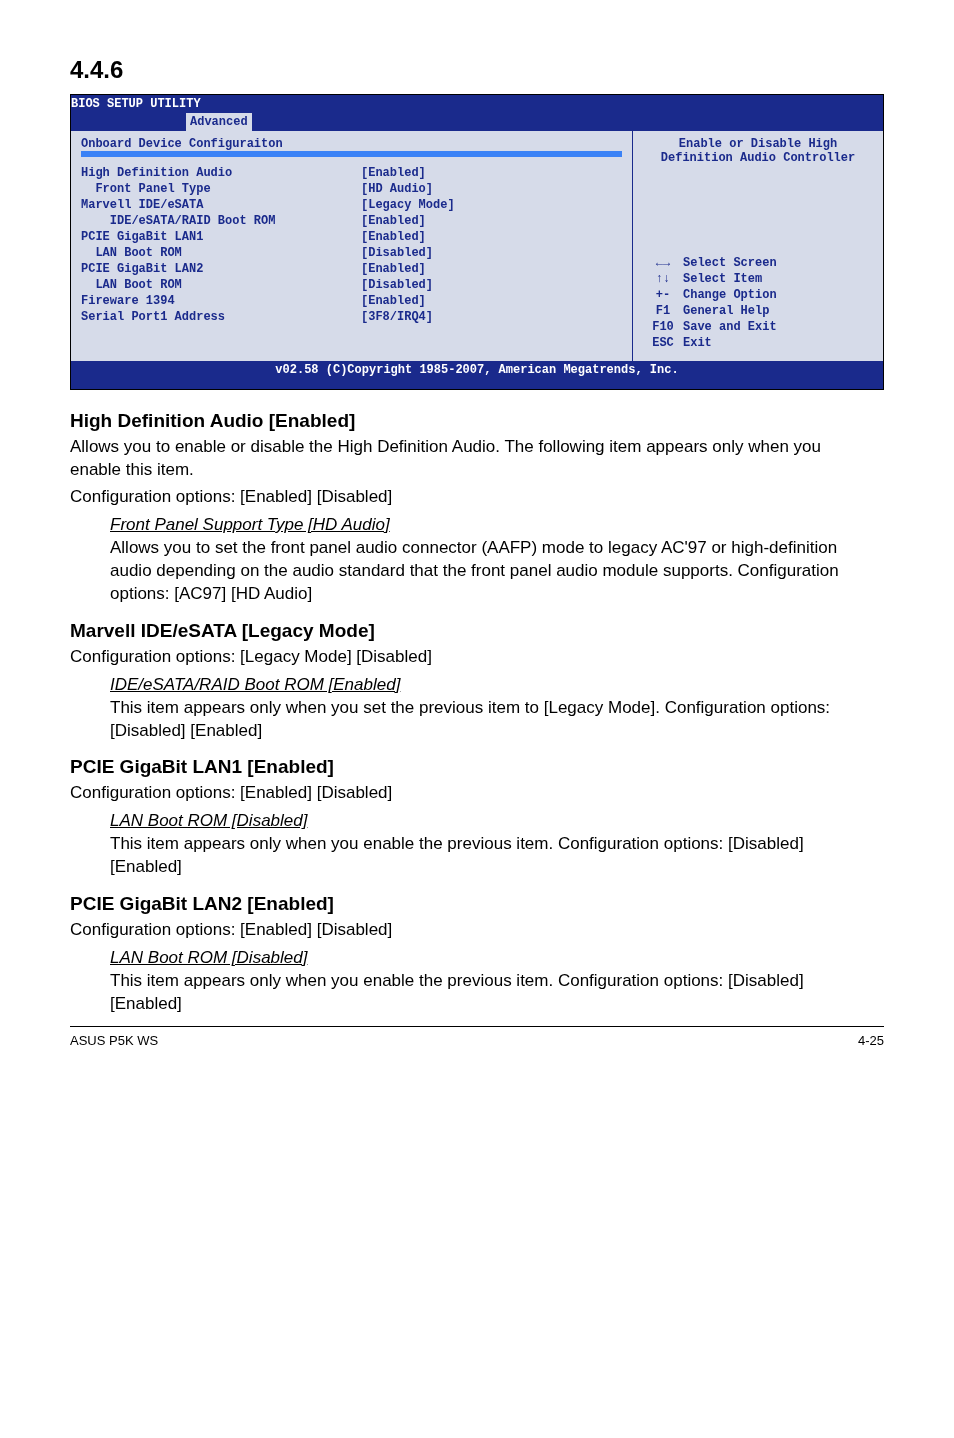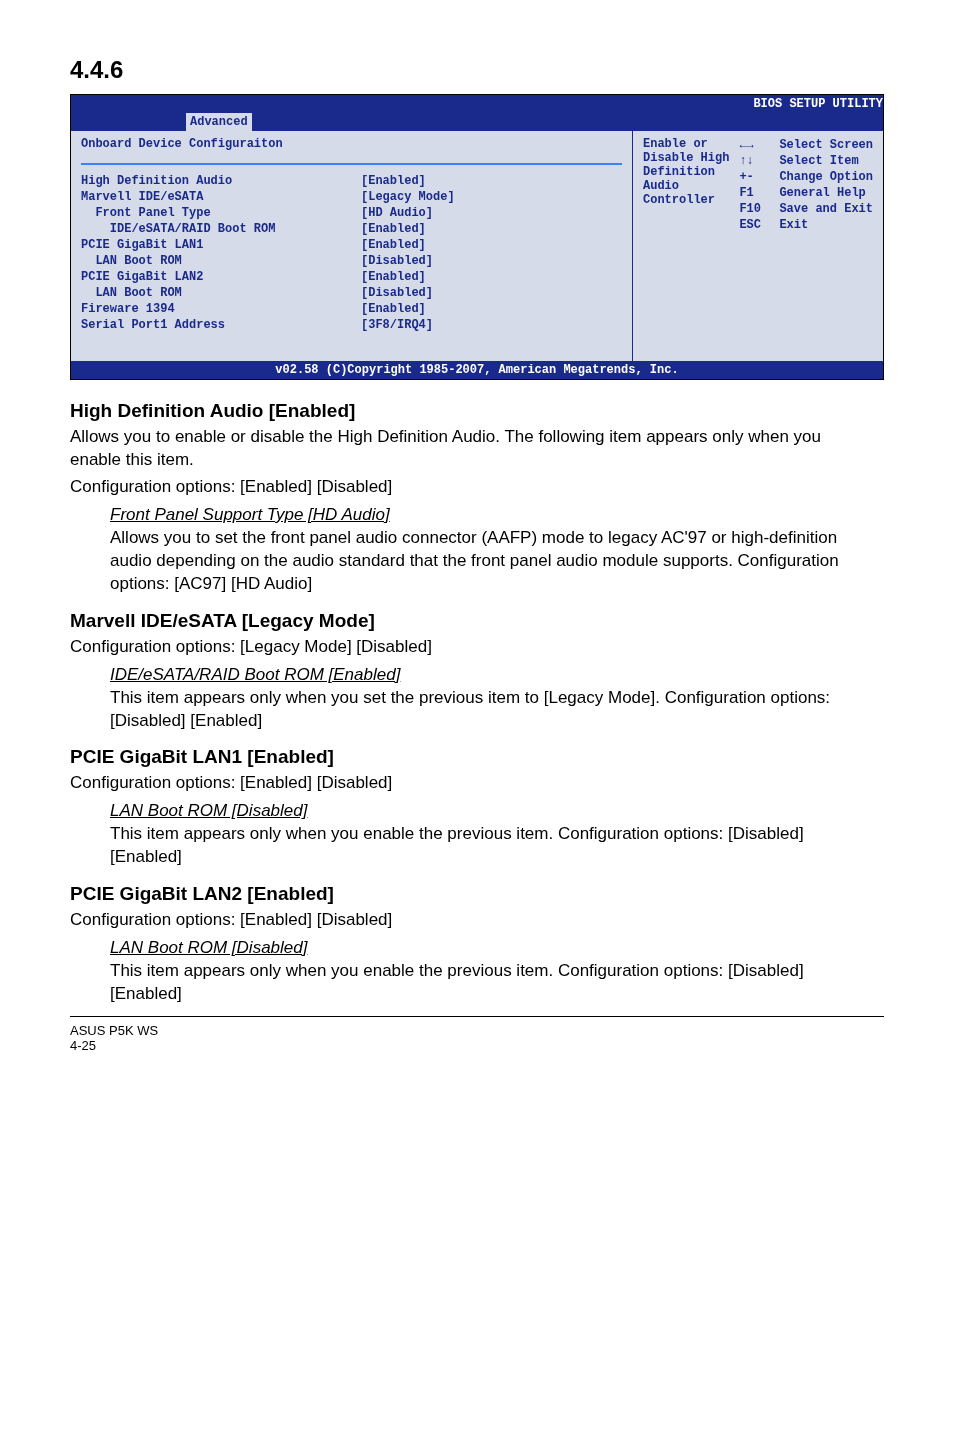--- a/index.html
+++ b/index.html
@@ -27,21 +27,21 @@
   .bios-box {
     border: 1px solid #000;
     margin: 8px 0 20px 0;
     font-family: "Courier New", monospace;
     font-size: 12px;
     font-weight: bold;
   }
   .bios-top {
     background: #1a2a8c;
     color: #fff;
-    text-align: right;
+    text-align: left;
     line-height: 18px;
     height: 18px;
   }
   .bios-tabrow {
     background: #1a2a8c;
     color: #fff;
     height: 18px;
     line-height: 18px;
     padding-left: 115px;
   }
@@ -59,47 +59,48 @@
   }
   .bios-left {
     flex: 1;
     padding: 6px 10px 10px 10px;
     border-right: 1px solid #1a2a8c;
   }
   .bios-right {
     width: 230px;
     padding: 6px 10px 10px 10px;
     display: flex;
-    flex-direction: row;
+    flex-direction: column;
     justify-content: space-between;
+    text-align: center;
   }
   .bios-title-row {
-    border-bottom: 2px solid #3b82f6;
-    padding-bottom: 12px;
+    border-bottom: 6px solid #3b82f6;
+    padding-bottom: 0;
     margin-bottom: 8px;
   }
   .bios-row {
     display: flex;
     white-space: pre;
     line-height: 16px;
   }
   .bios-row .label { width: 280px; overflow: hidden; }
   .bios-row .val { flex: 1; }
   .bios-right-top { color: #1a2a8c; }
   .bios-nav-block {
     line-height: 16px;
   }
   .bios-nav-row { display: flex; white-space: pre; }
   .bios-nav-row .k { width: 40px; }
   .bios-footer {
     background: #1a2a8c;
     color: #fff;
     text-align: center;
     line-height: 18px;
-    height: 18px;
+    height: 28px;
   }
   h3.sub {
     font-size: 19px;
     font-weight: bold;
     margin: 14px 0 4px 0;
   }
   p.body {
     font-size: 17px;
     margin: 0 15px 4px 0;
     line-height: 1.35;
@@ -113,21 +114,20 @@
     text-decoration: underline;
     font-size: 17px;
     margin: 0 0 2px 0;
   }
   .footer {
     display: flex;
     justify-content: space-between;
     border-top: 1px solid #000;
     padding-top: 6px;
     font-size: 13px;
-    flex-direction: column;
   }
 </style>
 </head>
 <body>
 
 <div class="page">
 
   <h2 class="section-heading">
     <span class="num">4.4.6</span>
   </h2>
@@ -135,22 +135,22 @@
   <div class="bios-box">
     <div class="bios-top">BIOS SETUP UTILITY</div>
     <div class="bios-tabrow">
       <span class="bios-tab">Advanced</span>
     </div>
     <div class="bios-body">
       <div class="bios-left">
         <div class="bios-title-row">Onboard Device Configuraiton</div>
         <div id="bios-rows">
             <div class="bios-row"><span class="label">High Definition Audio</span><span class="val">[Enabled]</span></div>
+            <div class="bios-row"><span class="label">  Front Panel Type</span><span class="val">[HD Audio]</span></div>
             <div class="bios-row"><span class="label">Marvell IDE/eSATA</span><span class="val">[Legacy Mode]</span></div>
-            <div class="bios-row"><span class="label">  Front Panel Type</span><span class="val">[HD Audio]</span></div>
             <div class="bios-row"><span class="label">    IDE/eSATA/RAID Boot ROM</span><span class="val">[Enabled]</span></div>
             <div class="bios-row"><span class="label">PCIE GigaBit LAN1</span><span class="val">[Enabled]</span></div>
             <div class="bios-row"><span class="label">  LAN Boot ROM</span><span class="val">[Disabled]</span></div>
             <div class="bios-row"><span class="label">PCIE GigaBit LAN2</span><span class="val">[Enabled]</span></div>
             <div class="bios-row"><span class="label">  LAN Boot ROM</span><span class="val">[Disabled]</span></div>
             <div class="bios-row"><span class="label">Fireware 1394</span><span class="val">[Enabled]</span></div>
             <div class="bios-row"><span class="label"></span><span class="val"></span></div>
             <div class="bios-row"><span class="label">Serial Port1 Address</span><span class="val">[3F8/IRQ4]</span></div>
           </div>
       </div>

